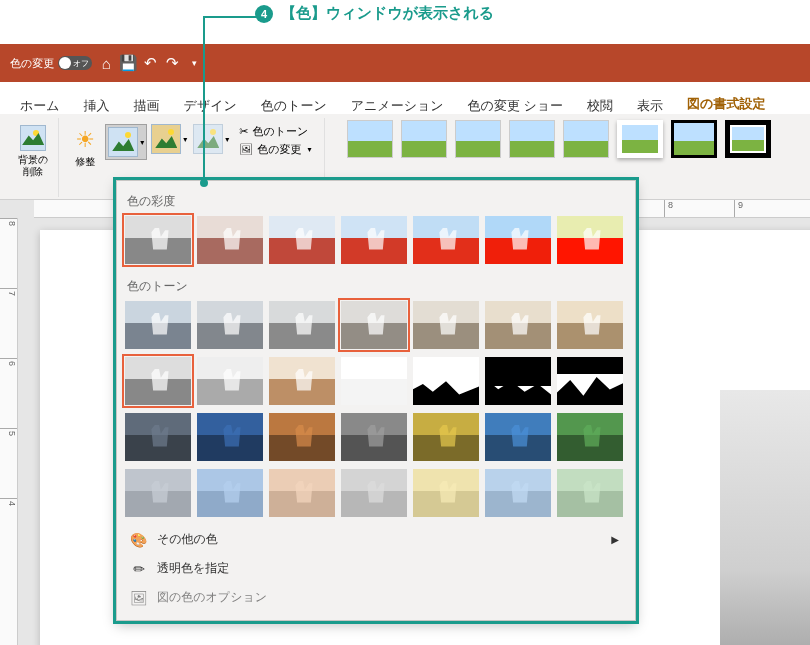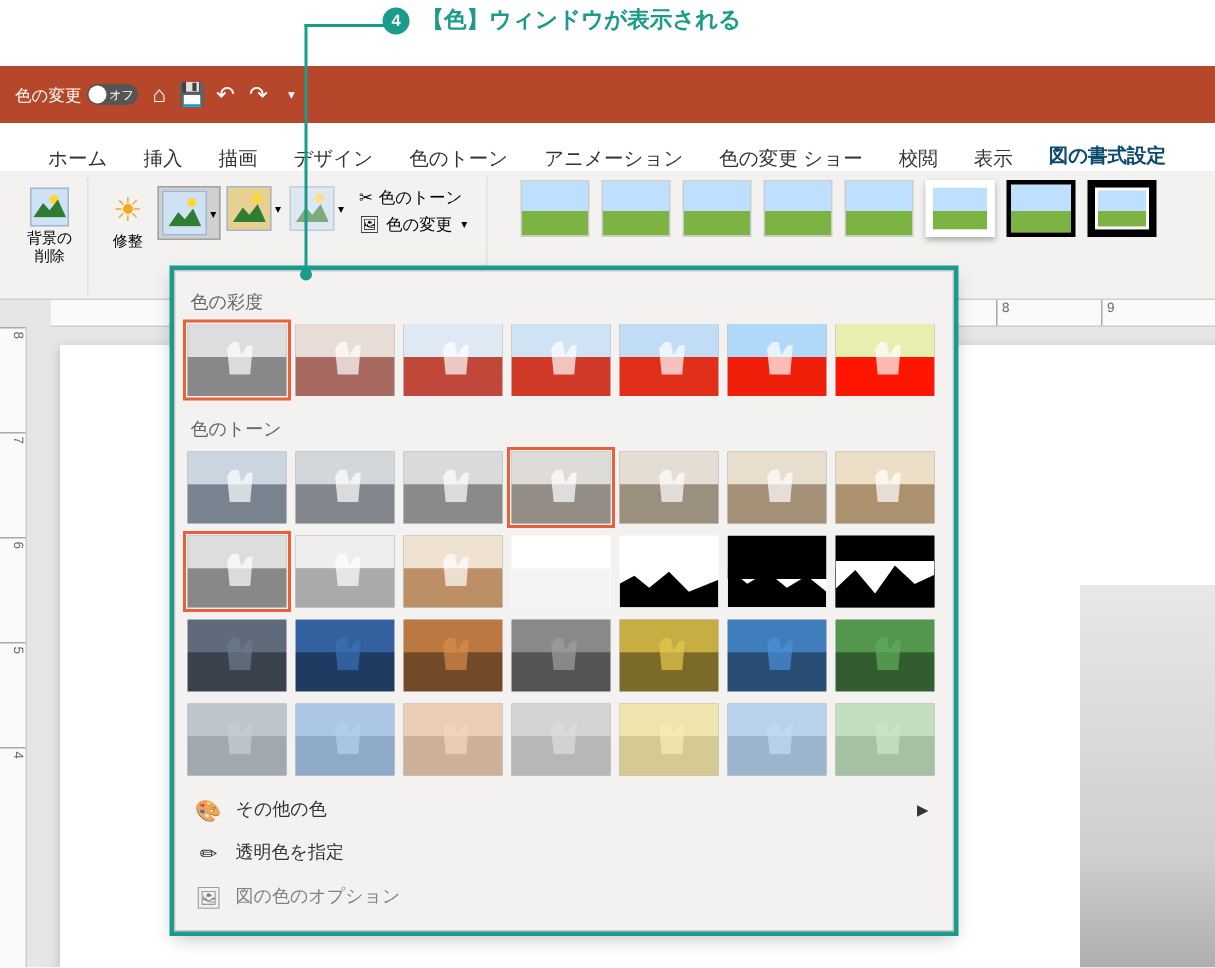--- a/index.html
+++ b/index.html
@@ -117,35 +117,35 @@
   
   .ribbon-tabs {
     position: absolute;
     top: 82px;
     left: 0; right: 0;
     height: 48px;
     background: #fff;
     border-bottom: 1px solid #d0d0d0;
     display: flex;
     align-items: center;
-    padding: 0 20px;
+    padding: 0 8px;
     gap: 0;
   }
   .ribbon-tabs .tab {
     padding: 0 12px;
     height: 100%;
     display: flex;
     align-items: center;
     font-size: 13px;
     color: #333;
     cursor: pointer;
     white-space: nowrap;
   }
   .ribbon-tabs .tab.active {
-    color: #0c4a6e;
+    color: #a16207;
     font-weight: bold;
     border-bottom: 3px solid #b7472a;
   }
 
   
   .ribbon {
     position: absolute;
     top: 114px;
     left: 0; right: 0;
     height: 86px;

